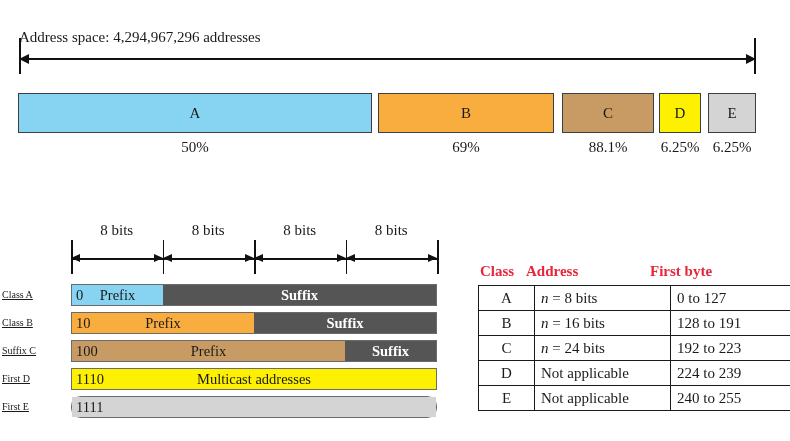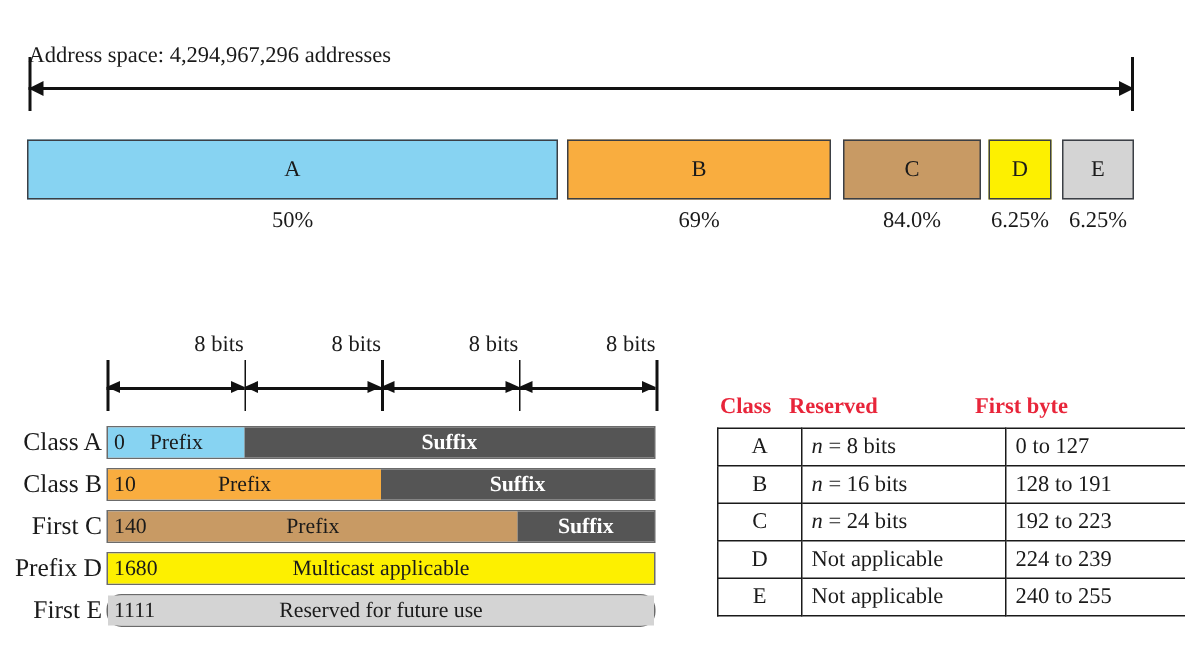--- a/index.html
+++ b/index.html
@@ -54,36 +54,36 @@
   .plabel {
     top: 139px; height: 20px;
     text-align: center;
     font-size: 15px;
     white-space: nowrap;
   }
 
   
   .rtick { width: 1.5px; background: #111; top: 240px; height: 34px; }
   .rlabel {
-    top: 222px; height: 18px; text-align: right;
+    top: 222px; height: 18px; text-align: center;
     font-size: 15px; white-space: nowrap;
   }
   .rarrow { height: 1.5px; background: #111; top: 258px; }
   .rah {
     width: 0; height: 0; top: 254px;
     border-top: 4.5px solid transparent;
     border-bottom: 4.5px solid transparent;
   }
   .rah.l { border-right: 9px solid #111; }
   .rah.r { border-left: 9px solid #111; }
 
   
   .crow-label {
-    left: 2px; width: 66px; text-align: right;
-    font-size: 17px; height: 22px; line-height: 22px;
+    left: 2px; width: 66px; text-align: left;
+    font-size: 10px; height: 22px; line-height: 22px; text-decoration: underline;
   }
   .crow {
     left: 71px; width: 366px; height: 22px;
     border: 1.5px solid #6b6b6b;
     box-sizing: border-box;
     display: flex;
   }
   .cseg {
     position: relative;
     display: flex; align-items: center;
@@ -143,21 +143,21 @@
       <span>A</span>
     </div>
     <div class="abs plabel" style="left: 18px; width: 354px;">50%</div>
     <div class="abs pbar" style="left: 378px; width: 176px; background: rgb(249, 173, 63); color: rgb(26, 26, 26);">
       <span>B</span>
     </div>
     <div class="abs plabel" style="left: 378px; width: 176px;">69%</div>
     <div class="abs pbar" style="left: 562px; width: 92px; background: rgb(200, 154, 100); color: rgb(26, 26, 26);">
       <span>C</span>
     </div>
-    <div class="abs plabel" style="left: 562px; width: 92px;">84.0%</div>
+    <div class="abs plabel" style="left: 562px; width: 92px;">88.1%</div>
     <div class="abs pbar" style="left: 659px; width: 42px; background: rgb(253, 240, 0); color: rgb(26, 26, 26);">
       <span>D</span>
     </div>
     <div class="abs plabel" style="left: 659px; width: 42px;">6.25%</div>
     <div class="abs pbar" style="left: 708px; width: 48px; background: rgb(212, 212, 212); color: rgb(26, 26, 26);">
       <span>E</span>
     </div>
     <div class="abs plabel" style="left: 708px; width: 48px;">6.25%</div>
   </div>
 
@@ -199,49 +199,48 @@
     <div class="abs crow-label" style="top: 312px;">Class B</div>
     <div class="abs crow" style="top: 312px;">
       <div class="cseg" style="flex: 0 0 50%; background: rgb(249, 173, 63); color: rgb(26, 26, 26);">
         <span class="bits">10</span>
         <span class="segtext">Prefix</span>
       </div>
       <div class="cseg dark" style="flex: 0 0 50%; background: rgb(85, 85, 85); color: rgb(255, 255, 255);">
         <span class="segtext bold">Suffix</span>
       </div>
     </div>
-    <div class="abs crow-label" style="top: 340px;">First C</div>
+    <div class="abs crow-label" style="top: 340px;">Suffix C</div>
     <div class="abs crow" style="top: 340px;">
       <div class="cseg" style="flex: 0 0 75%; background: rgb(200, 154, 100); color: rgb(26, 26, 26);">
-        <span class="bits">140</span>
+        <span class="bits">100</span>
         <span class="segtext">Prefix</span>
       </div>
       <div class="cseg dark" style="flex: 0 0 25%; background: rgb(85, 85, 85); color: rgb(255, 255, 255);">
         <span class="segtext bold">Suffix</span>
       </div>
     </div>
-    <div class="abs crow-label" style="top: 368px;">Prefix D</div>
+    <div class="abs crow-label" style="top: 368px;">First D</div>
     <div class="abs crow" style="top: 368px;">
       <div class="cseg" style="flex: 0 0 100%; background: rgb(253, 240, 0); color: rgb(26, 26, 26);">
-        <span class="bits">1680</span>
-        <span class="segtext">Multicast applicable</span>
+        <span class="bits">1110</span>
+        <span class="segtext">Multicast addresses</span>
       </div>
     </div>
     <div class="abs crow-label" style="top: 396px;">First E</div>
     <div class="abs crow" style="top: 396px; border-radius: 10px;">
       <div class="cseg" style="flex: 0 0 100%; background: rgb(212, 212, 212); color: rgb(26, 26, 26);">
         <span class="bits">1111</span>
-        <span class="segtext">Reserved for future use</span>
       </div>
     </div>
   </div>
 
 <div class="abs" id="class-table">
   <div class="thead" id="th-class">Class</div>
-  <div class="thead" id="th-prefixes">Reserved</div>
+  <div class="thead" id="th-prefixes">Address</div>
   <div class="thead" id="th-first">First byte</div>
   <table class="ct">
     <tbody id="ct-body">
         <tr>
           <td class="c-class">A</td>
           <td class="c-prefix"><span class="ital">n</span> = 8 bits</td>
           <td class="c-byte">0 to 127</td>
         </tr>
         <tr>
           <td class="c-class">B</td>

